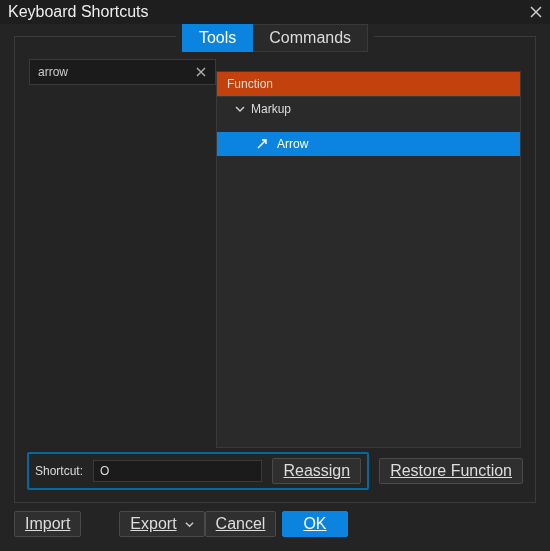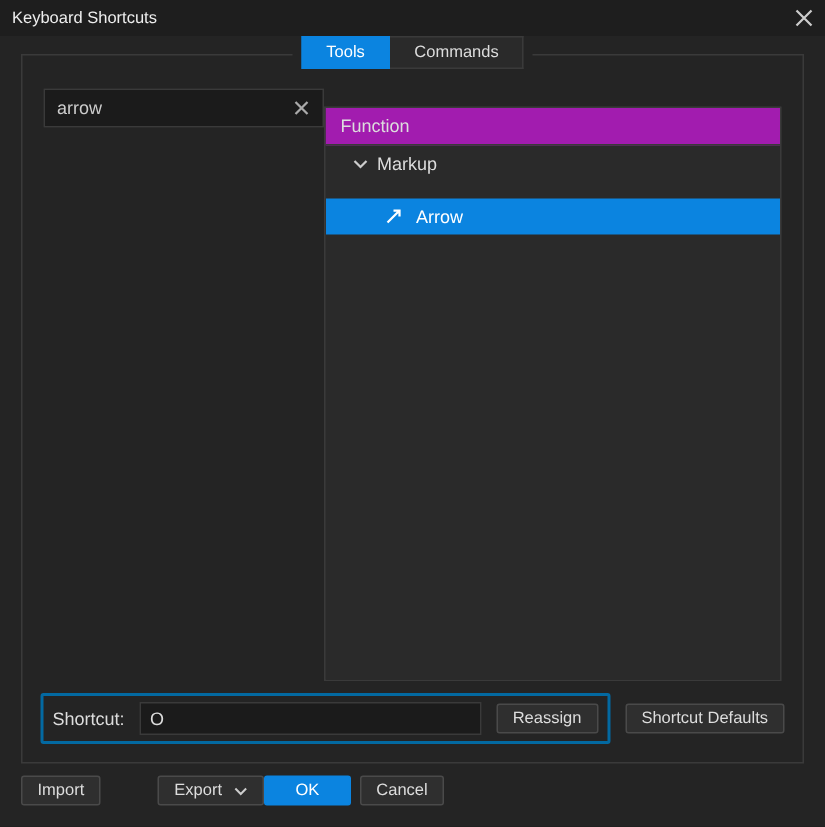--- a/index.html
+++ b/index.html
@@ -1,47 +1,47 @@
 <!DOCTYPE html>
 <html><head>
 <meta charset="utf-8">
 <style>
   * { box-sizing: border-box; margin: 0; padding: 0; }
   html, body { width: 550px; height: 551px; background: #1a1a1a; font-family: Arial, sans-serif; color: #ccc; font-size: 12px; overflow: hidden; }
   .dialog { width: 550px; height: 551px; background: #242424; display: flex; flex-direction: column; }
   .titlebar { height: 24px; display: flex; align-items: center; justify-content: space-between; padding: 0 6px 0 8px; background: #1e1e1e; }
-  .titlebar-title { color: #eee; font-size: 11px; }
+  .titlebar-title { color: #eee; font-size: 16px; }
   .title-close { width: 16px; height: 16px; display:flex; align-items:center; justify-content:center; cursor:pointer; }
   .inner-panel { margin: 12px 14px 8px 14px; border: 1px solid #3a3a3a; flex: 1; position: relative; display:flex; flex-direction:column; padding-bottom: 54px; }
   .tabbar { position: absolute; top: -13px; left: 0; right: 0; display:flex; justify-content:center; }
   .tabs { display:flex; background:#242424; padding:0 6px; }
-  .tab { padding: 4px 16px; border:1px solid #3a3a3a; background:#2a2a2a; color:#ddd; font-size:11px; cursor:pointer; }
+  .tab { padding: 4px 16px; border:1px solid #3a3a3a; background:#2a2a2a; color:#ddd; font-size:16px; cursor:pointer; }
   .tab.active { background:#0b84e0; border-color:#0b84e0; color:#fff; }
   .tab + .tab { border-left:none; }
   .body-area { padding: 22px 14px 0 14px; display:flex; flex-direction:row; flex:1; }
   .search-row { display:flex; align-items:center; background:#1b1b1b; border:1px solid #3a3a3a; height:26px; padding:0 6px 0 8px; }
   .search-input { flex:1; background:transparent; border:none; outline:none; color:#ccc; font-size:12px; }
   .clear-btn { width:16px; height:16px; display:flex; align-items:center; justify-content:center; cursor:pointer; }
   .table-wrap { margin-top:12px; border:1px solid #3a3a3a; flex:1; display:flex; flex-direction:column; background:#2a2a2a; overflow:hidden; }
-  .thead { display:flex; background:#a21caf; border-bottom:1px solid #3a3a3a; }
+  .thead { display:flex; background:#c2410c; border-bottom:1px solid #3a3a3a; }
   .th { padding:5px 10px; color:#ddd; font-size:12px; }
   .th.func { flex: 0 0 390px; border-right:1px solid #3a3a3a; }
   .th.sc { flex:1; }
   .tbody { flex:1; overflow:auto; background:#2a2a2a; }
   .group-row { display:flex; align-items:center; padding:5px 10px 16px 18px; color:#ddd; }
   .group-chevron { margin-right:6px; display:inline-flex; }
   .item-row { display:flex; align-items:center; height:24px; background:#0b84e0; color:#fff; }
   .item-func { flex:0 0 390px; display:flex; align-items:center; padding-left:38px; gap:8px; }
   .item-sc { flex:1; padding-left:10px; }
   .arrow-ico { display:inline-flex; }
   .shortcut-edit { position:absolute; left:12px; right:12px; bottom:12px; display:flex; align-items:center; gap:10px; }
   .highlight-box { display:flex; align-items:center; gap:10px; border:2px solid #0369a1; border-radius:2px; padding:4px 6px; flex:1; }
   .sc-label { color:#ddd; font-size:12px; white-space:nowrap; }
   .sc-input { flex:1; background:#1b1b1b; border:1px solid #3a3a3a; height:22px; color:#ddd; padding:0 6px; font-size:12px; outline:none; }
-  .btn { background:#2f2f2f; border:1px solid #4a4a4a; color:#ddd; font-size:11px; padding:3px 10px; cursor:pointer; border-radius:2px; }
+  .btn { background:#2f2f2f; border:1px solid #4a4a4a; color:#ddd; font-size:16px; padding:3px 10px; cursor:pointer; border-radius:2px;text-decoration:underline; }
   .btn.primary { background:#0b84e0; border-color:#0b84e0; color:#fff; padding:3px 20px; }
   .footer { display:flex; justify-content:flex-start; align-items:center; padding:0 14px 14px 14px; }
   .footer-left { display:flex; gap:6px; }
   .footer-right { display:flex; gap:6px; }
   .export-btn { display:flex; align-items:center; gap:8px;margin-left:32px; }
   .chev { display:inline-flex; }
   svg { display:block; }
 </style>
 </head>
 <body>
@@ -102,35 +102,35 @@
         </div>
       </div>
     </div>
 
     <div class="shortcut-edit">
       <div class="highlight-box">
         <span class="sc-label">Shortcut:</span>
         <input class="sc-input" type="text" value="O" style="">
         <button class="btn">Reassign</button>
       </div>
-      <button class="btn">Shortcut Defaults</button>
+      <button class="btn">Restore Function</button>
     </div>
   </div>
 
   <div class="footer">
     <div class="footer-left">
       <button class="btn">Import</button>
       <button class="btn export-btn">
         <span>Export</span>
         <span class="chev">
           <svg width="9" height="9" viewBox="0 0 10 10">
               <path d="M1 3 L5 7 L9 3" stroke="#ccc" stroke-width="1.5" fill="none"></path>
             </svg>
         </span>
       </button>
     </div>
     <div class="footer-right">
+      <button class="btn">Cancel</button>
       <button class="btn primary">OK</button>
-      <button class="btn">Cancel</button>
     </div>
   </div>
 
 </div>
 
 </body></html>

